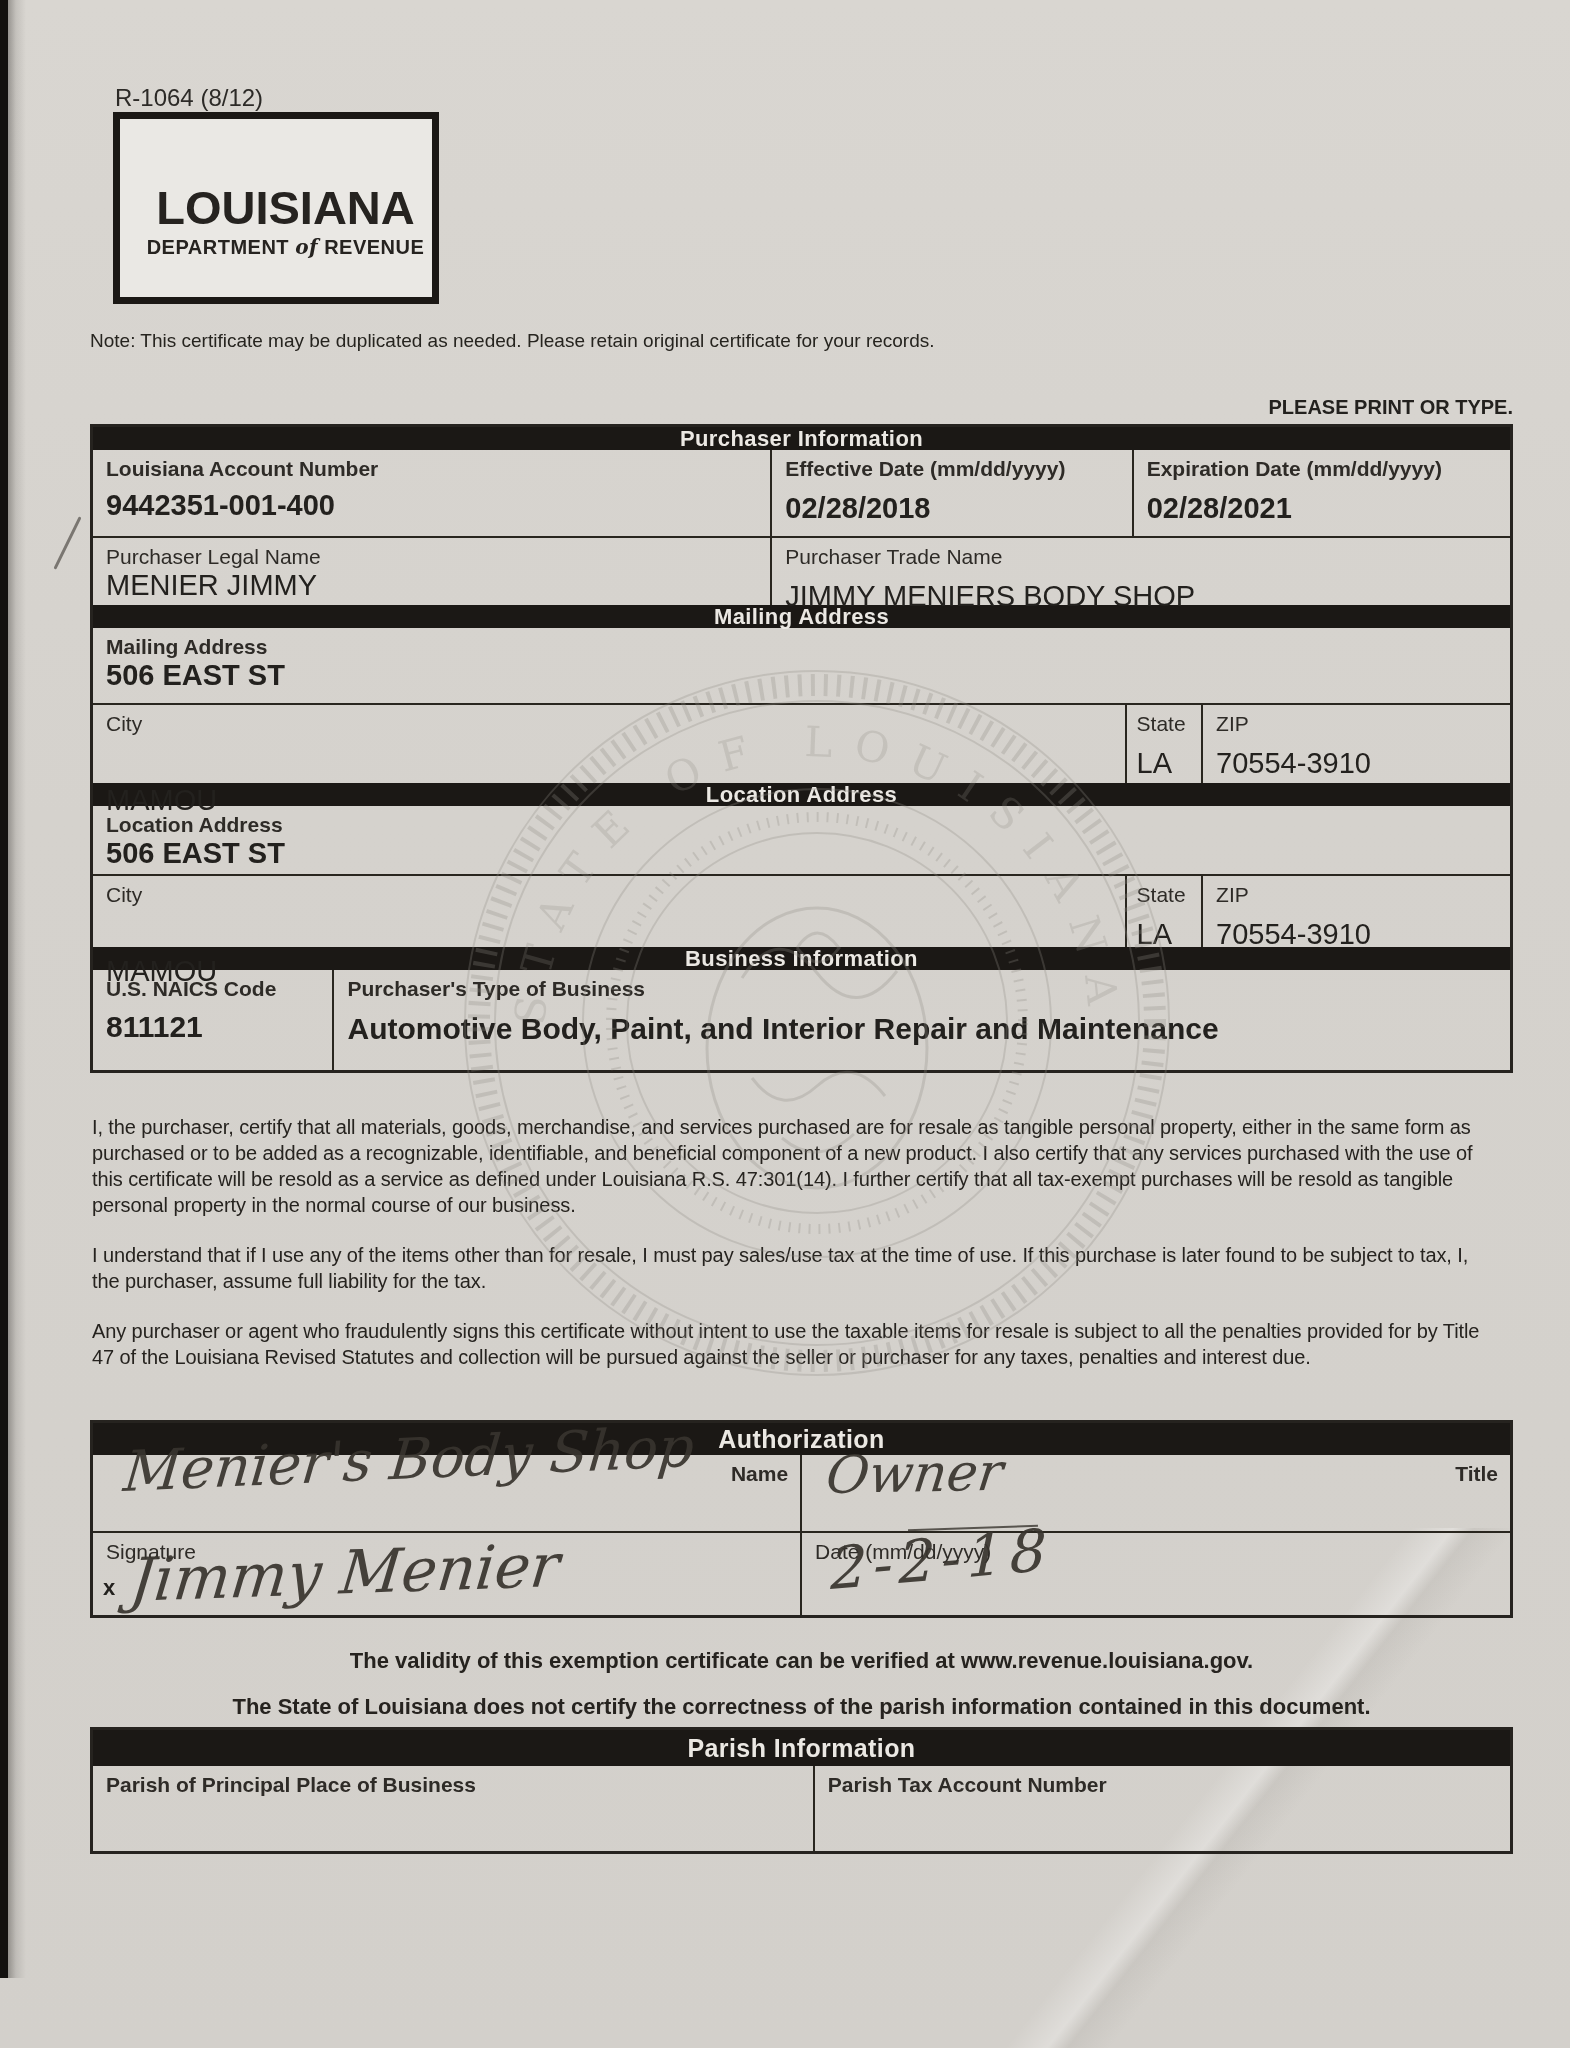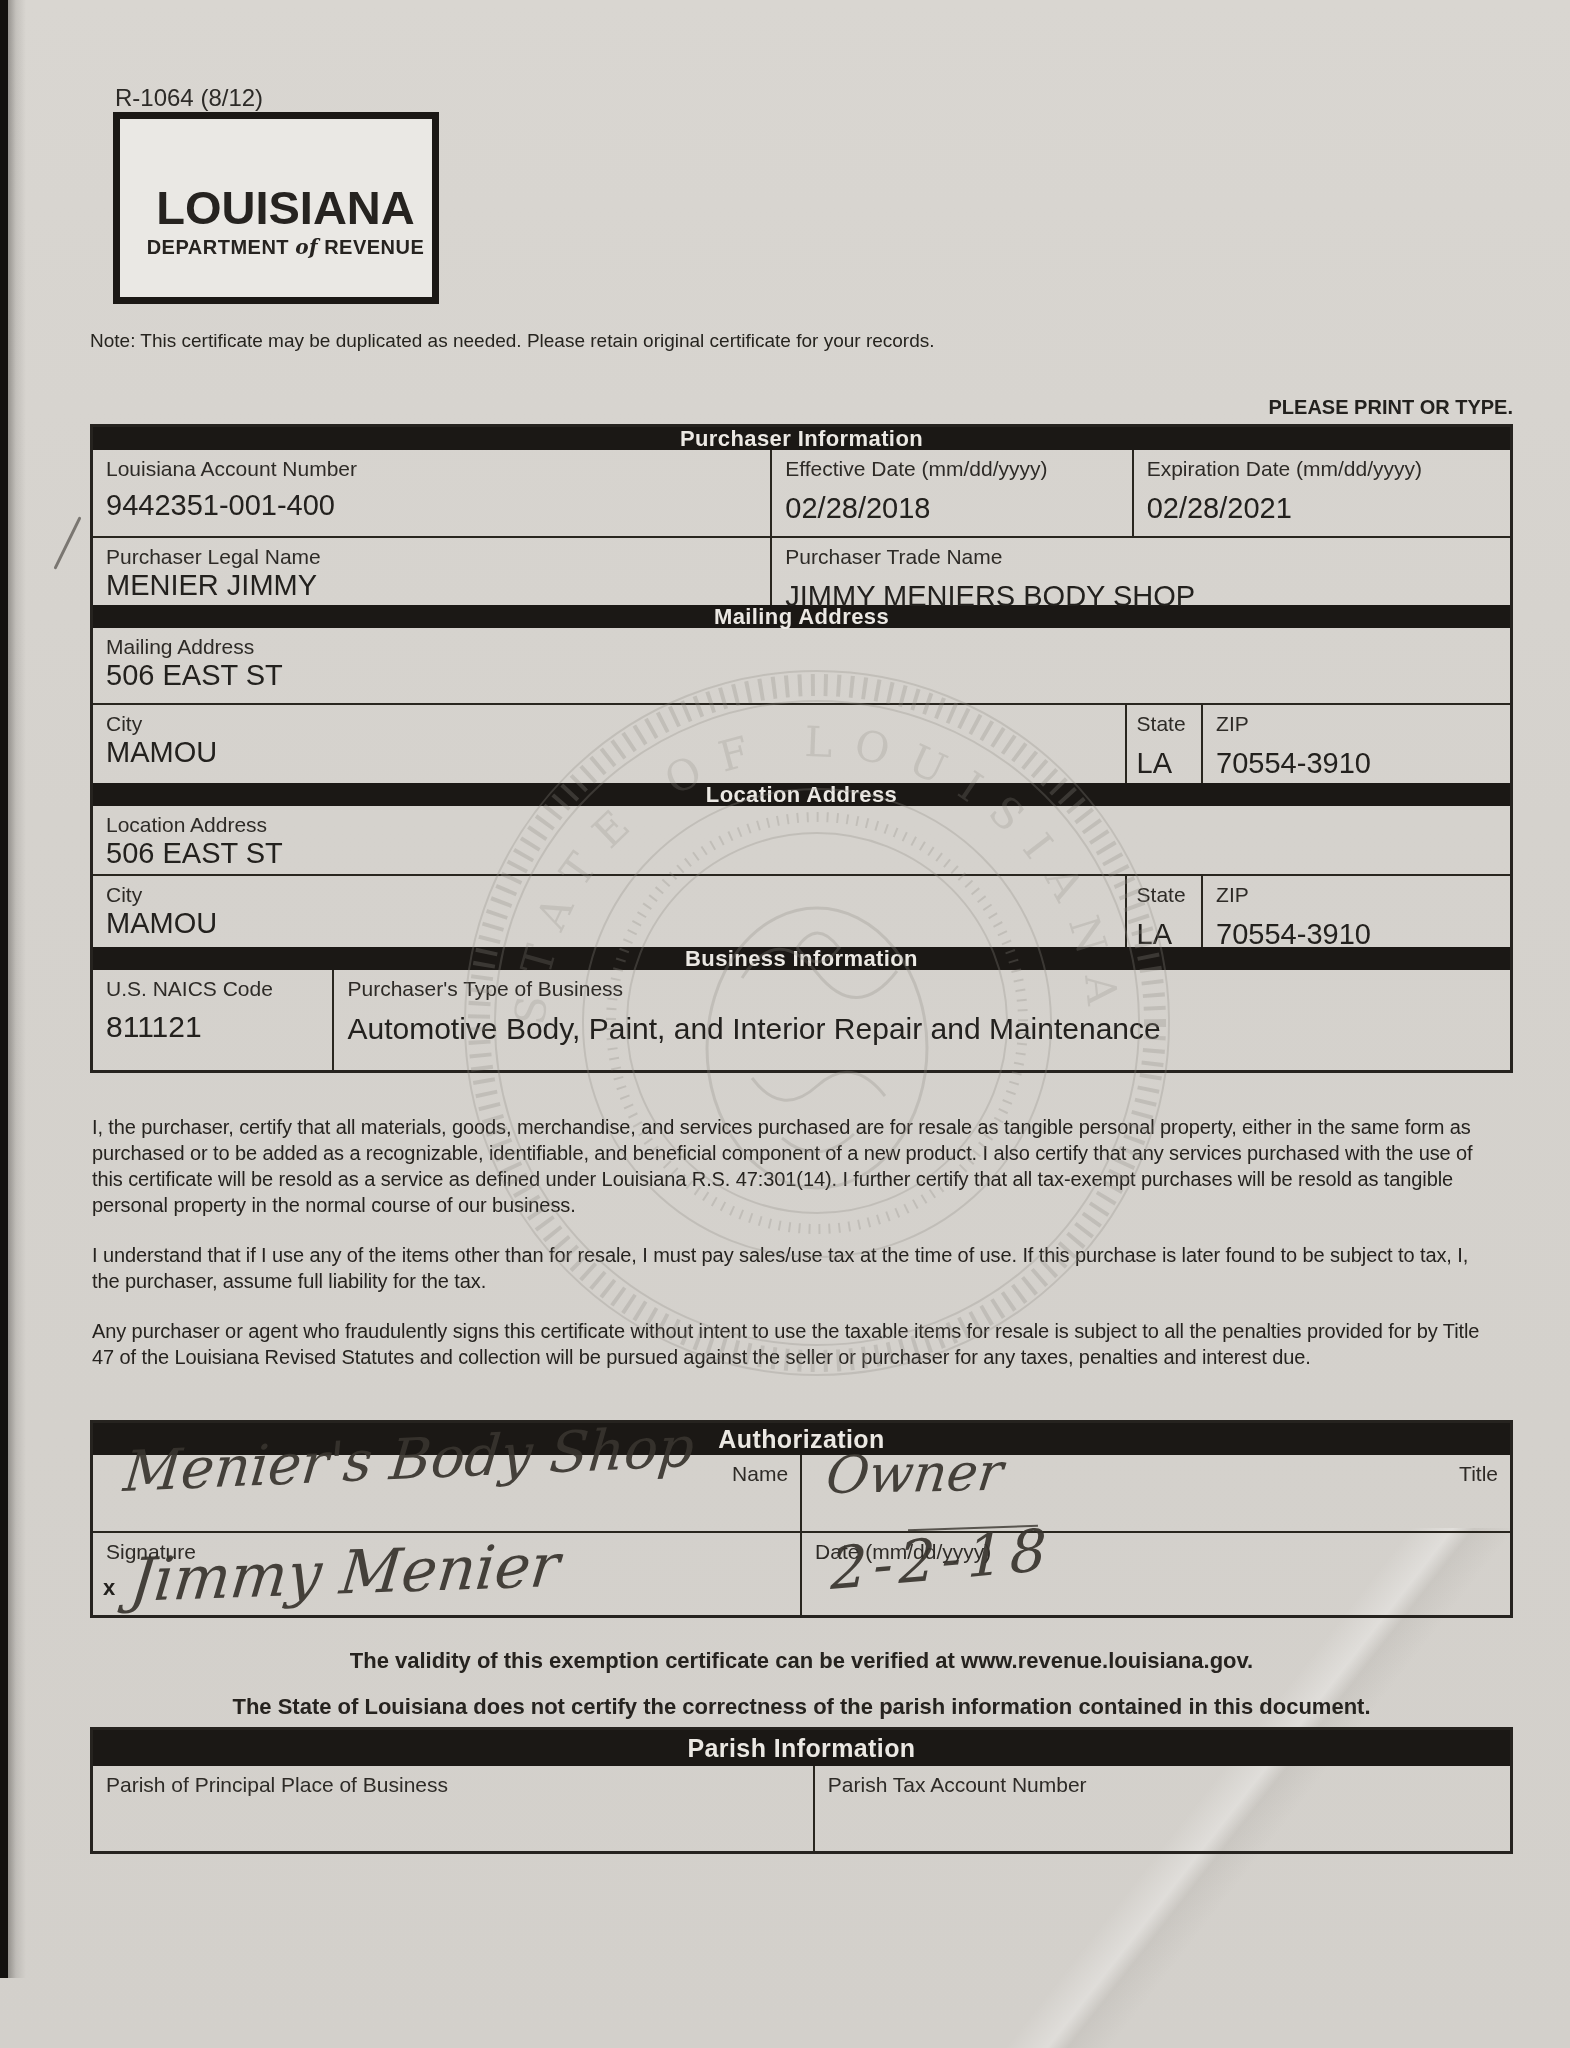--- a/index.html
+++ b/index.html
@@ -50,30 +50,30 @@
 
   .ftable { position:absolute; left:90px; width:1423px; border:3px solid #26231f; background:transparent; }
   .bar {
     background:#1b1815; color:#ebe8e3; text-align:center; font-weight:bold;
     letter-spacing:.4px;
   }
   .bar-sm { font-size:22px; height:23px; line-height:23px; }
   .bar-lg { font-size:25px; height:32px; line-height:32px; }
   .trow { display:flex; border-top:2px solid #29261f; }
   .trow:first-child, .bar + .trow { border-top:none; }
-  .bar + .trow { border-top:none; }
+  .bar + .trow { border-top:none;font-weight:bold; }
   .cell { display:flex; flex-direction:column; padding:7px 12px 8px 13px; }
   .cell + .cell { border-left:2px solid #29261f;gap:11px; }
   .lbl { font-size:21px; color:#2e2b27; }
   .val { font-size:29px; color:#23211e; margin-top:auto; padding-bottom:6px; }
 
   
   .w-acct{width:47.8%;} .w-eff{width:25.5%;} .w-exp{width:26.7%;}
   .w-half{width:47.8%;} .w-rest{flex:1;}
-  .w-city{width:72.8%;} .w-state{width:5.4%; padding-left:10px;} .w-zip{flex:1;}
+  .w-city{width:72.8%;gap:48px;} .w-state{width:5.4%; padding-left:10px;} .w-zip{flex:1;}
   .w-naics{width:16.9%;} .w-type{flex:1;}
   .w-auth-l{width:49.9%;} .w-parish-l{width:50.8%;}
 
   .h-acct{height:86px;} .h-name{height:69px;}
   .h-addr{height:75px;} .h-city{height:80px;}
   .h-addr2{height:68px;} .h-city2{height:73px;}
   .h-naics{height:100px;}
   .h-authname{height:76px;text-align:right;} .h-authsig{height:84px;}
   .h-parish{height:85px;}
   .val-type{font-size:30px; padding-bottom:18px;}

